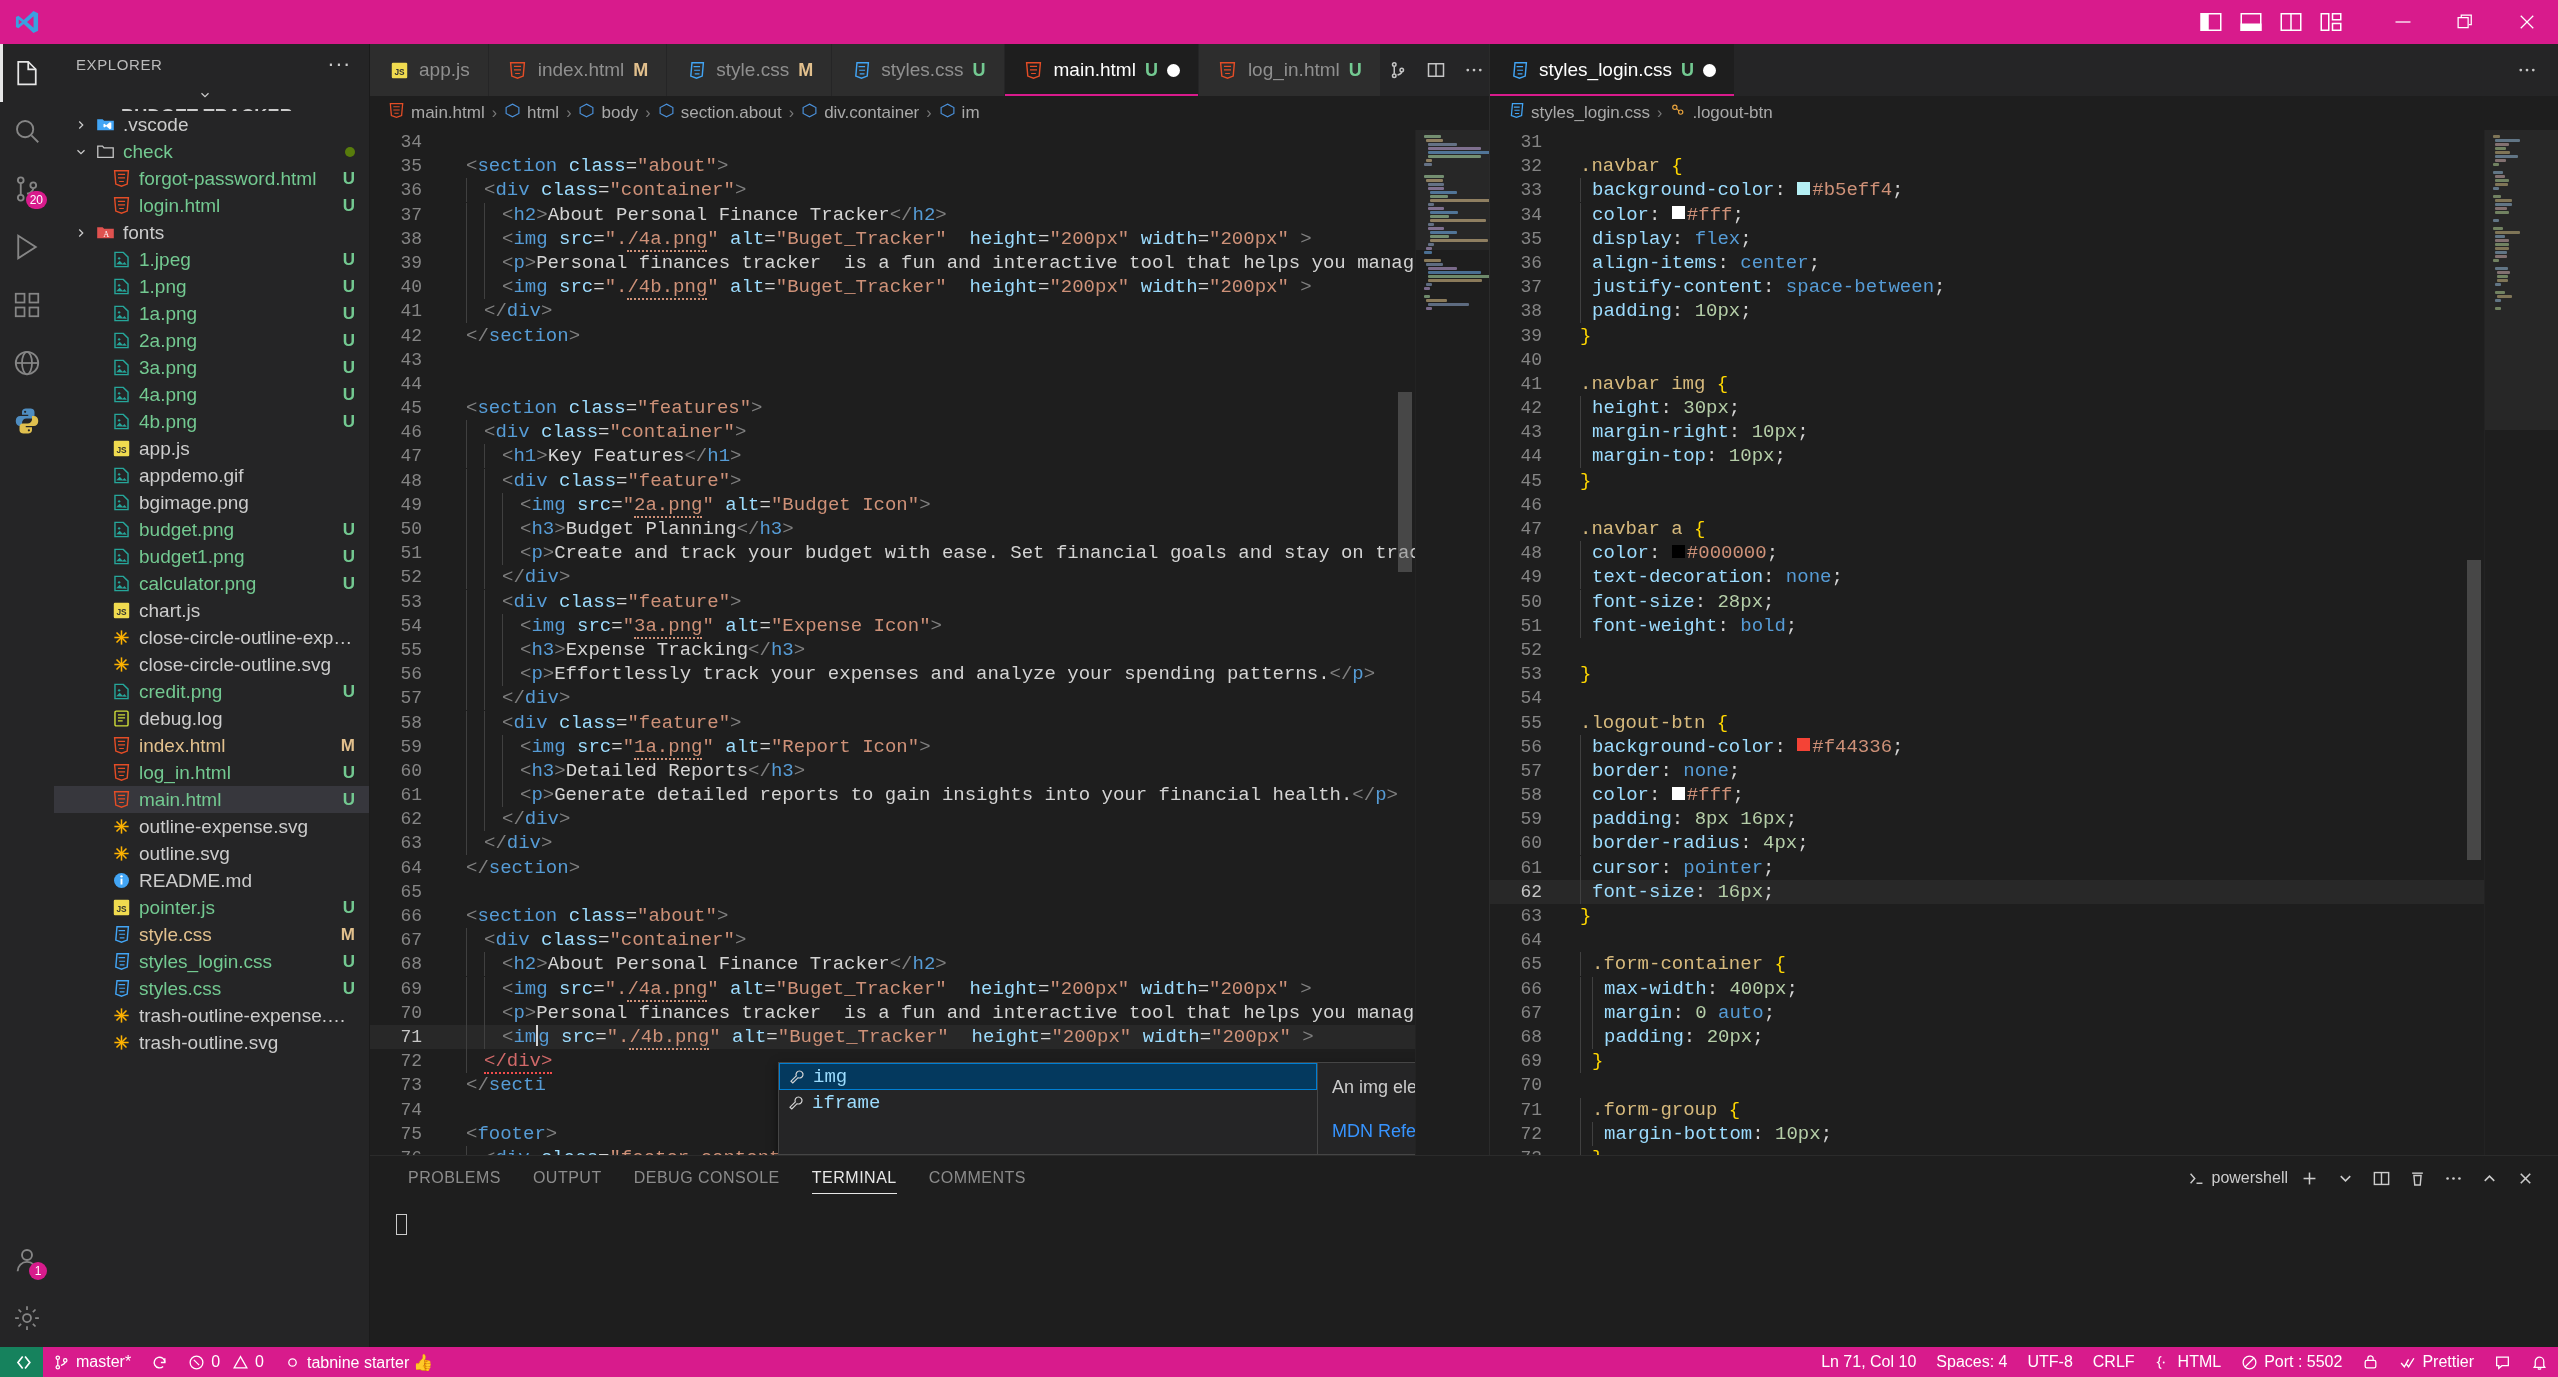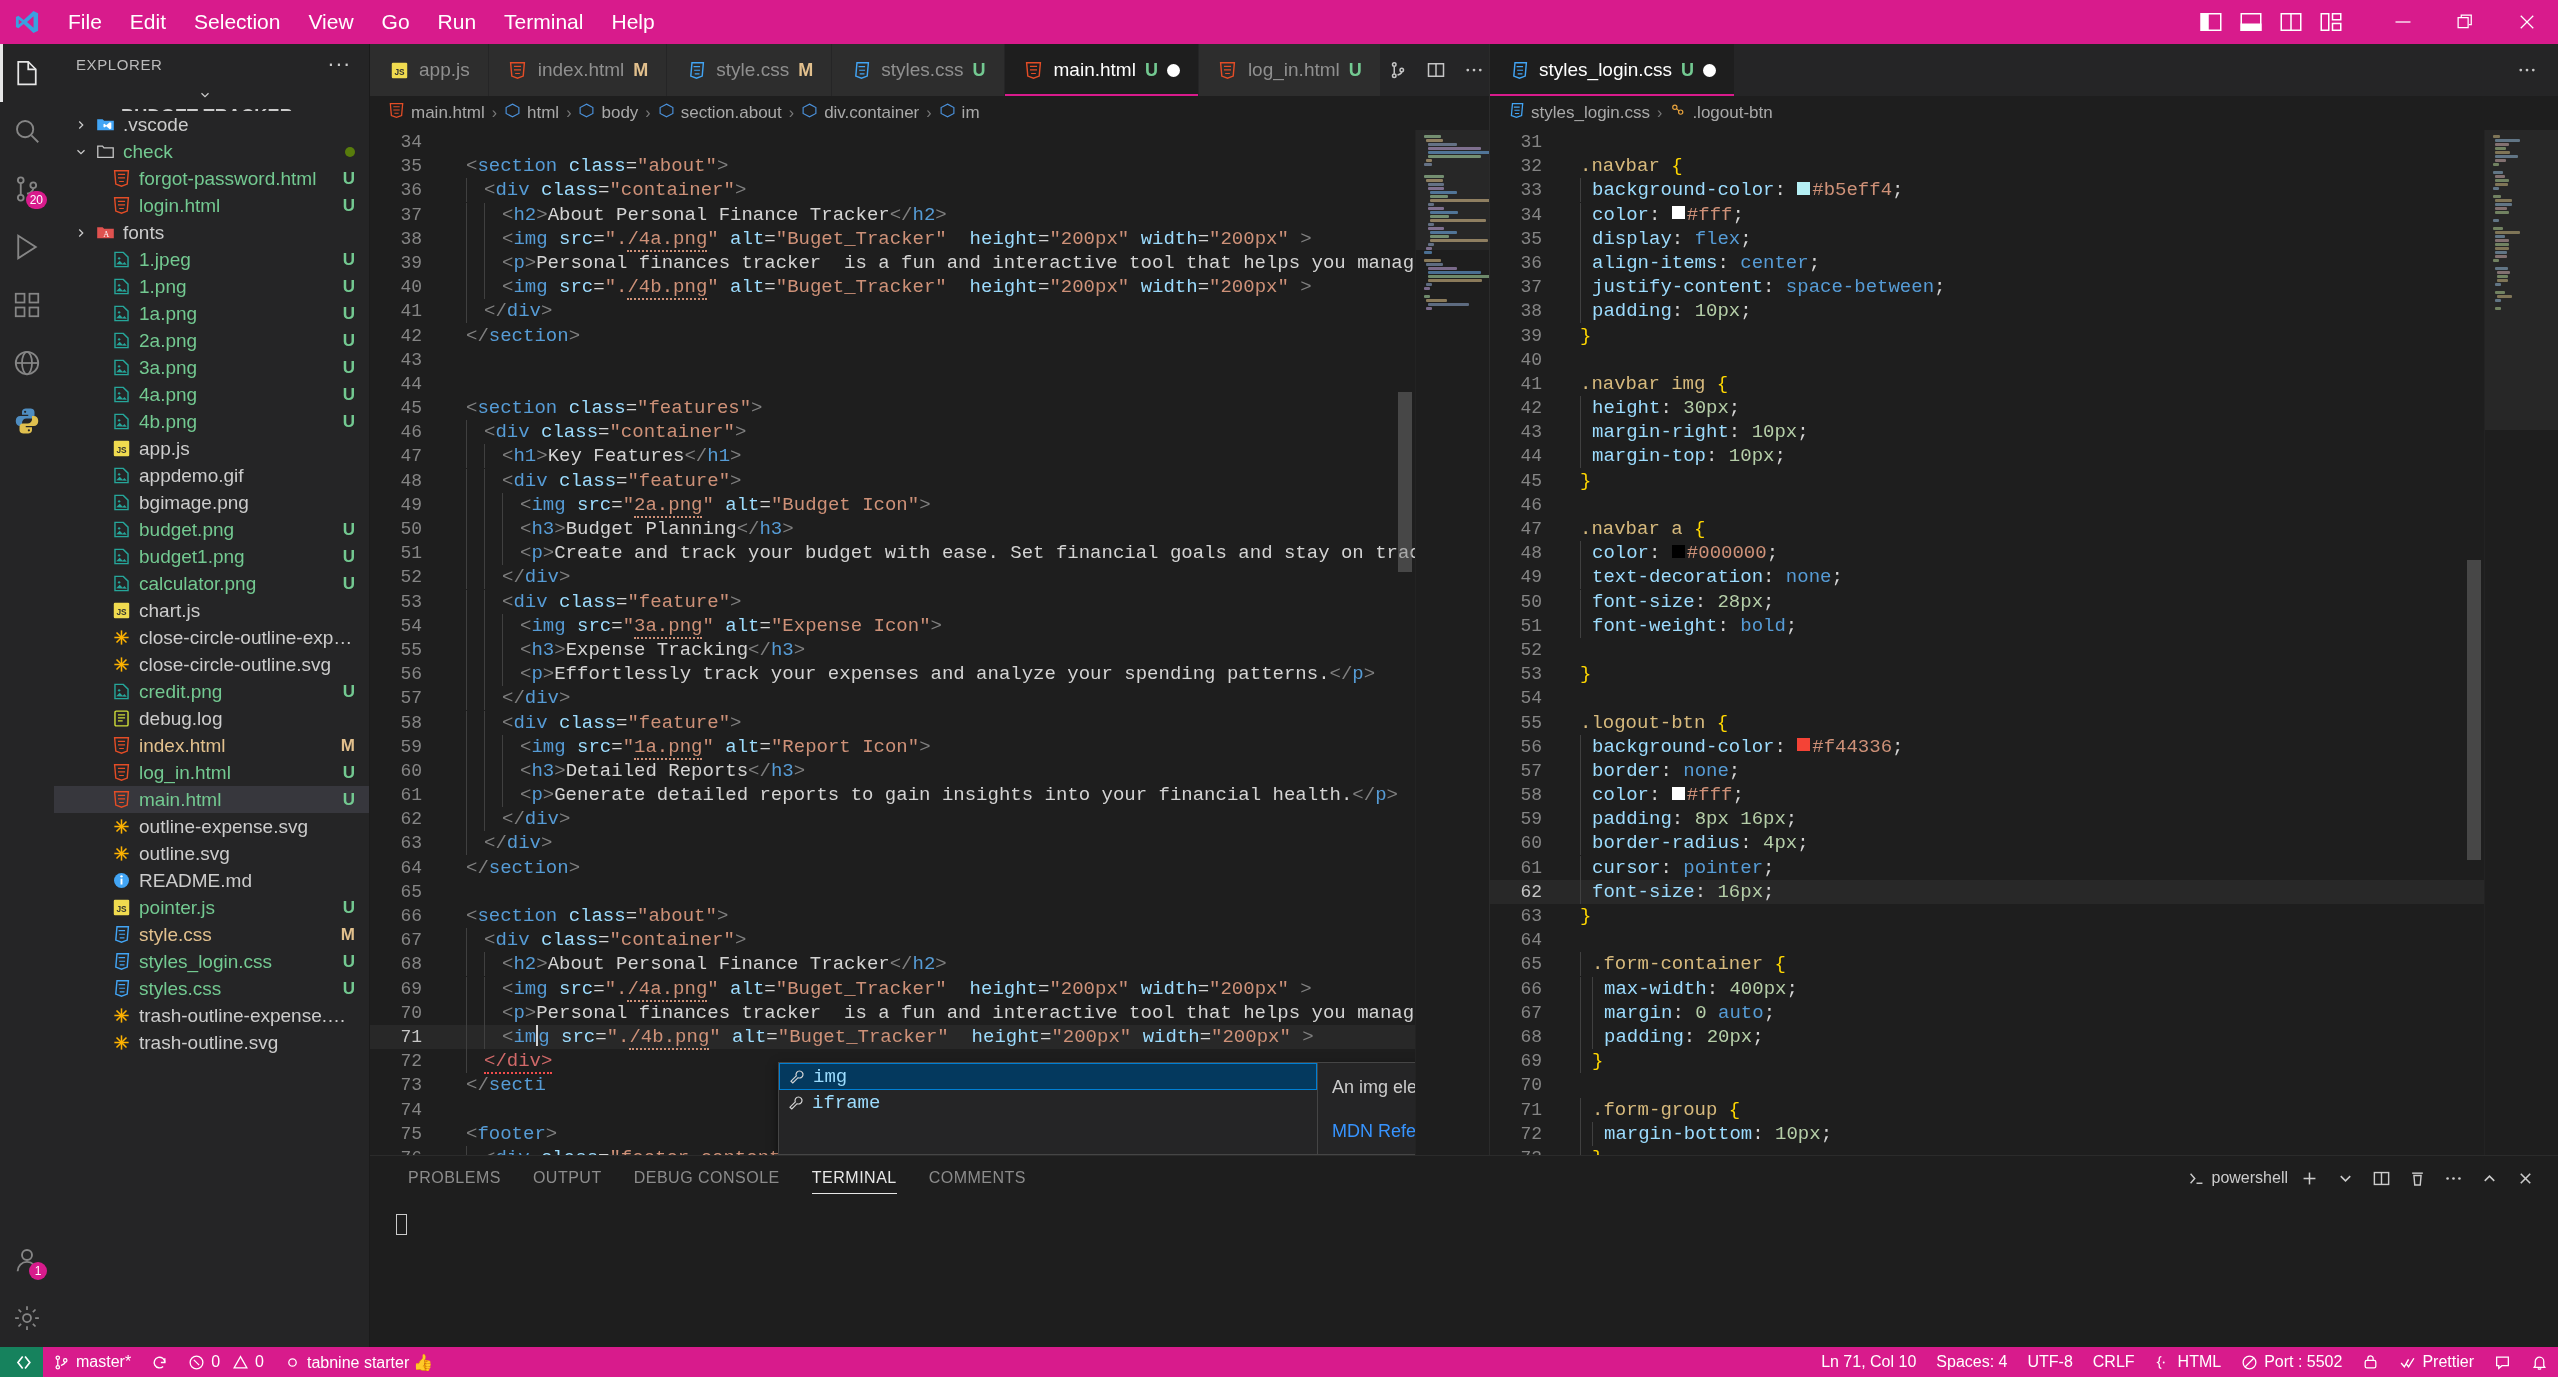--- a/index.html
+++ b/index.html
@@ -228,30 +228,20 @@
 <body>
 
 <div class="app">
 
   <div class="titlebar">
     <div class="vscode-logo">
       <svg viewBox="0 0 24 24">
           <path d="M17.5 2.5 9.2 10.2 4.6 6.7 2.5 7.8v8.4l2.1 1.1 4.6-3.5 8.3 7.7 4-1.9V4.4l-4-1.9zM17.6 7v10l-5.6-5L17.6 7zM4.9 9.9 7.7 12l-2.8 2.1V9.9z" fill="#3aa0e0"></path>
         </svg>
     </div>
-    <div class="menubar" id="menubar">
-        <div class="menu-item">File</div>
-        <div class="menu-item">Edit</div>
-        <div class="menu-item">Selection</div>
-        <div class="menu-item">View</div>
-        <div class="menu-item">Go</div>
-        <div class="menu-item">Run</div>
-        <div class="menu-item">Terminal</div>
-        <div class="menu-item">Help</div>
-      </div>
     <div class="titlebar-right">
       <div class="layout-icons">
         <div class="layout-icon">
           <svg viewBox="0 0 16 16" fill="none" stroke="#fff" stroke-width="1">
               <rect x="1.5" y="2.5" width="13" height="11"></rect>
               <rect x="1.5" y="2.5" width="4.5" height="11" fill="#fff"></rect>
             </svg>
         </div>
         <div class="layout-icon">
           <svg viewBox="0 0 16 16" fill="none" stroke="#fff" stroke-width="1">

